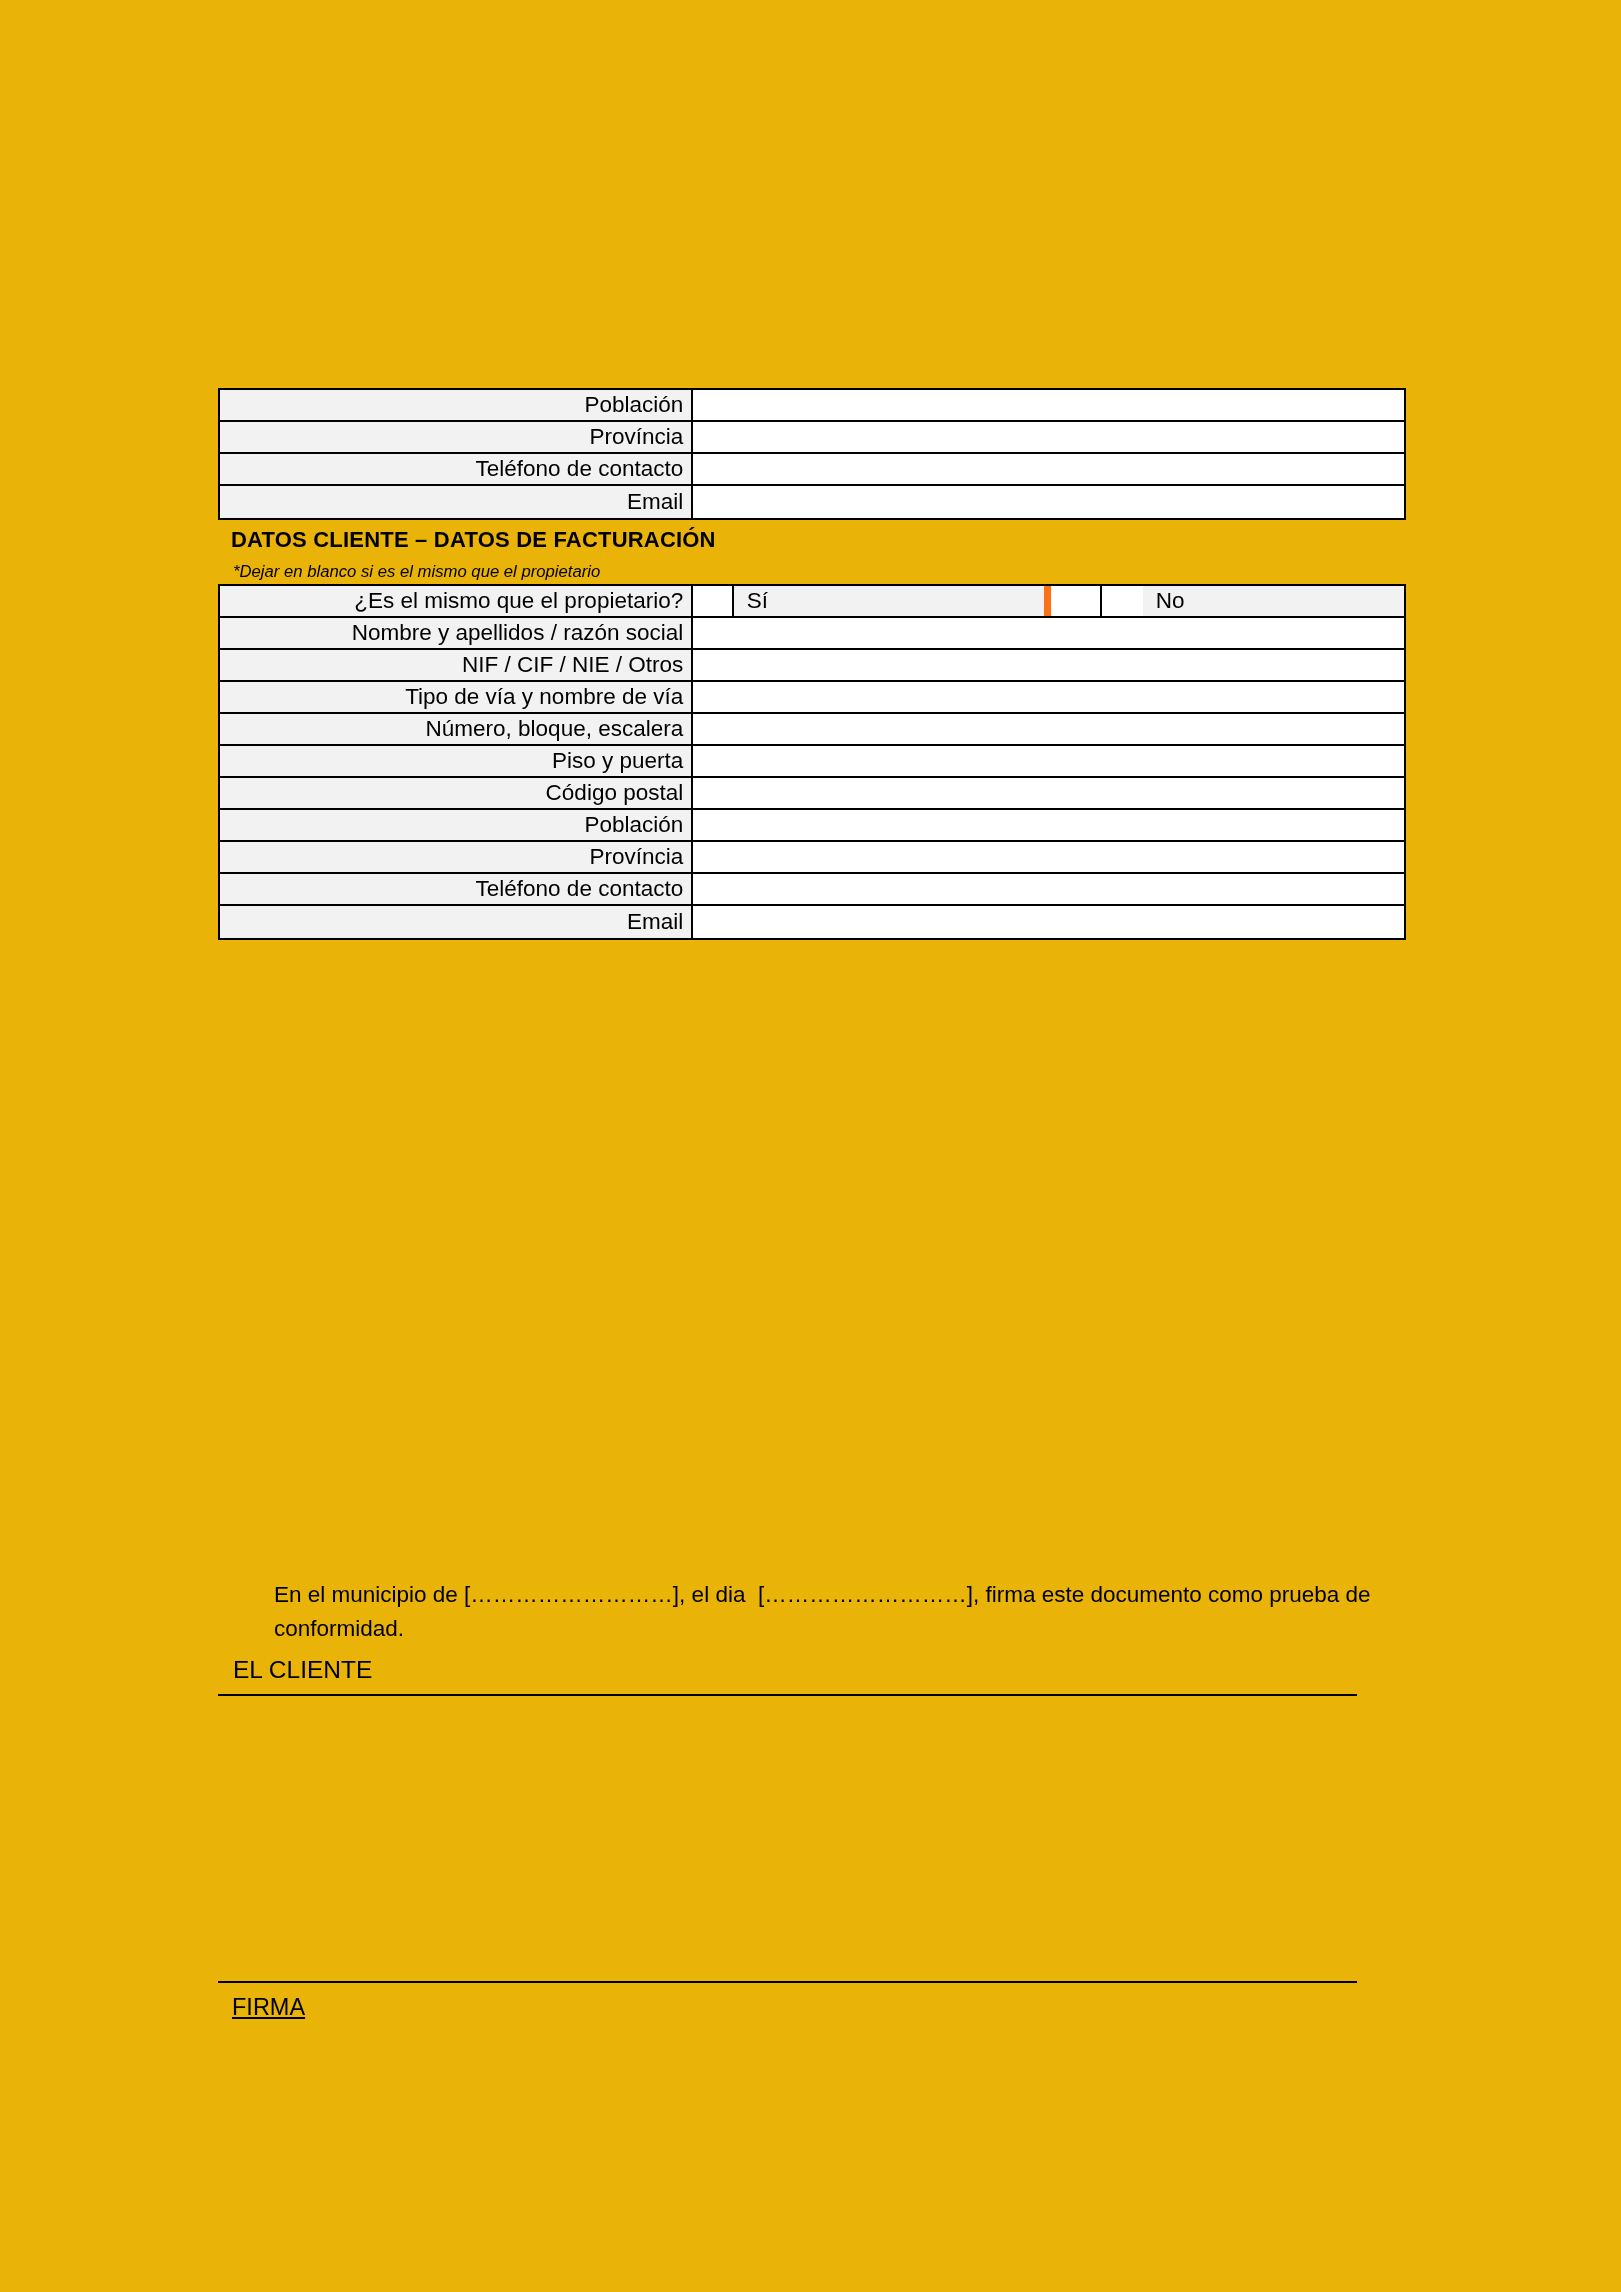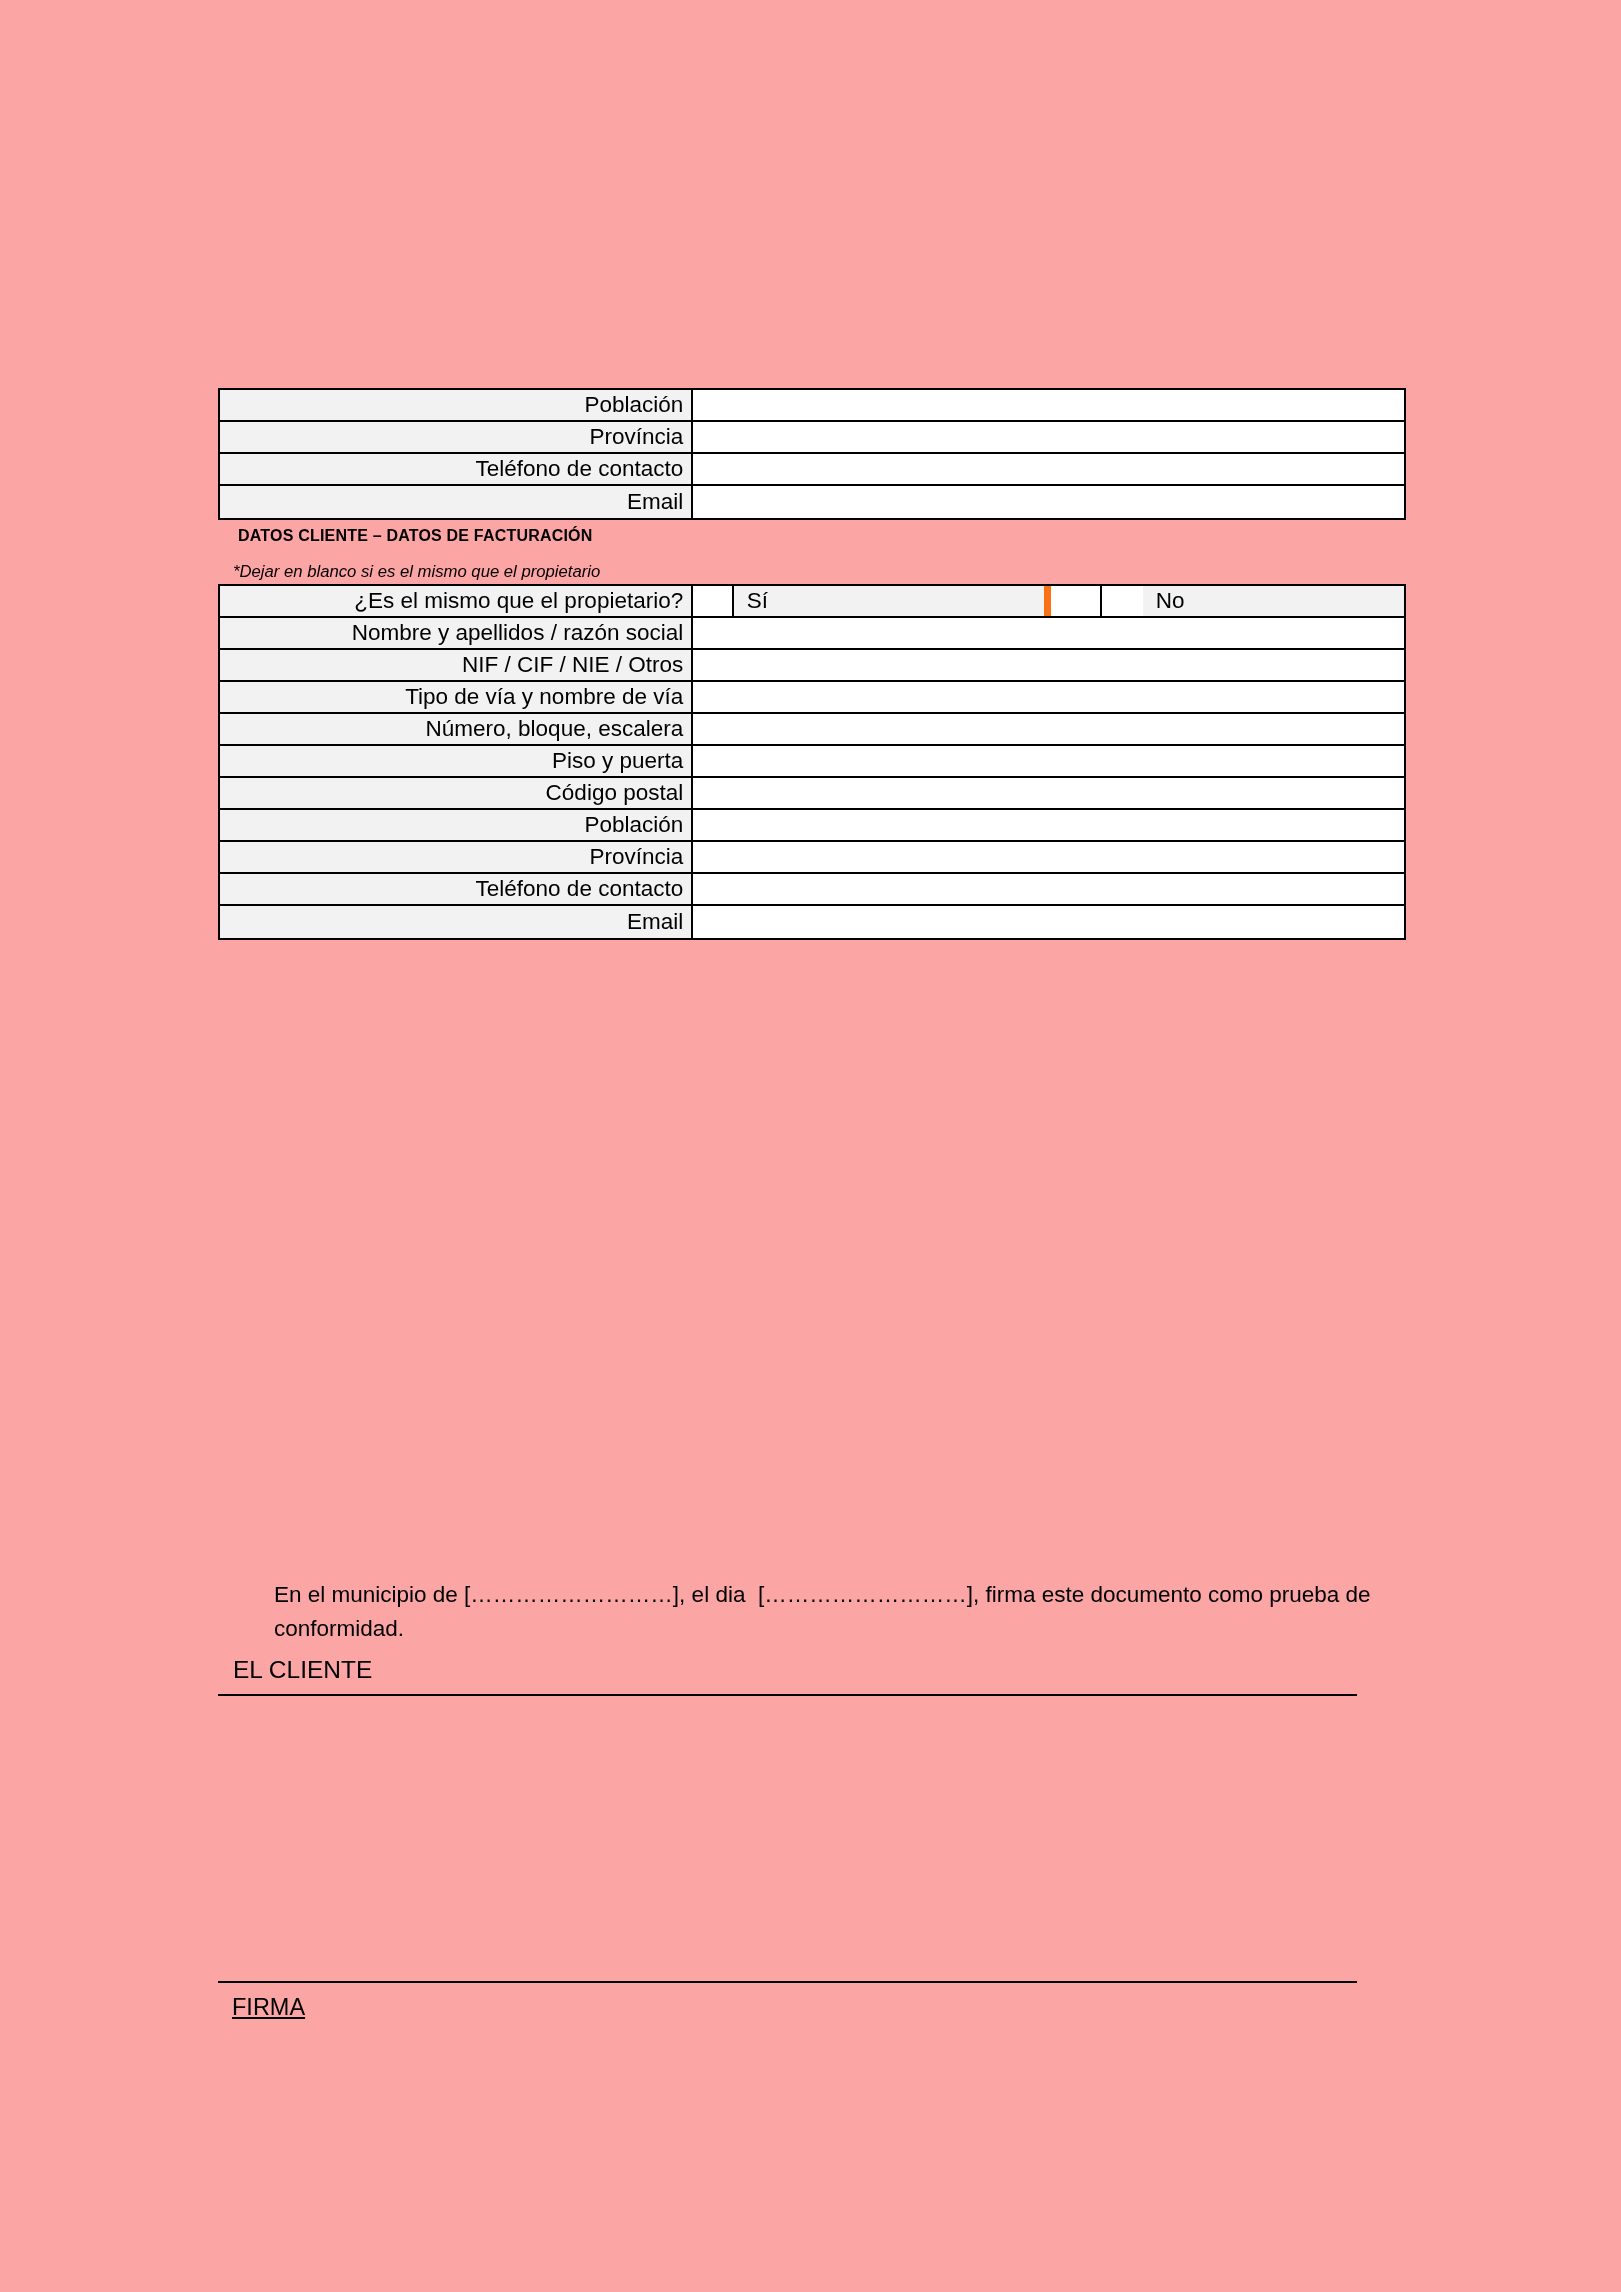--- a/index.html
+++ b/index.html
@@ -3,21 +3,21 @@
 <meta charset="utf-8">
 <style>
   * { margin: 0; padding: 0; box-sizing: border-box; }
   html, body { background: #ffffff; }
   body { font-family: "Liberation Sans", sans-serif; color: #000000; }
 
   .page {
     position: relative;
     width: 1621px;
     height: 2293px;
-    background: #fca5a5;
+    background: #eab308;
     overflow: hidden;
   }
 
   
   .ftable {
     position: absolute;
     left: 218px;
     width: 1188px;
     border: 2px solid #000000;
     background: #ffffff;
@@ -62,23 +62,23 @@
     align-items: center;
     padding-left: 12.7px;
     font-size: 22.5px;
   }
   .cell-option.yes { width: 317px; border-right: 7px solid #f97316; }
   .cell-option.no  { flex: 1; margin-left: 41px; }
 
   
   .section-title {
     position: absolute;
-    left: 238px;
+    left: 231px;
     top: 527px;
-    font-size: 16px;
+    font-size: 22px;
     font-weight: bold;
     letter-spacing: 0.2px;
     white-space: nowrap;
   }
   .section-note {
     position: absolute;
     left: 233px;
     top: 562px;
     font-size: 16.7px;
     font-style: italic;

